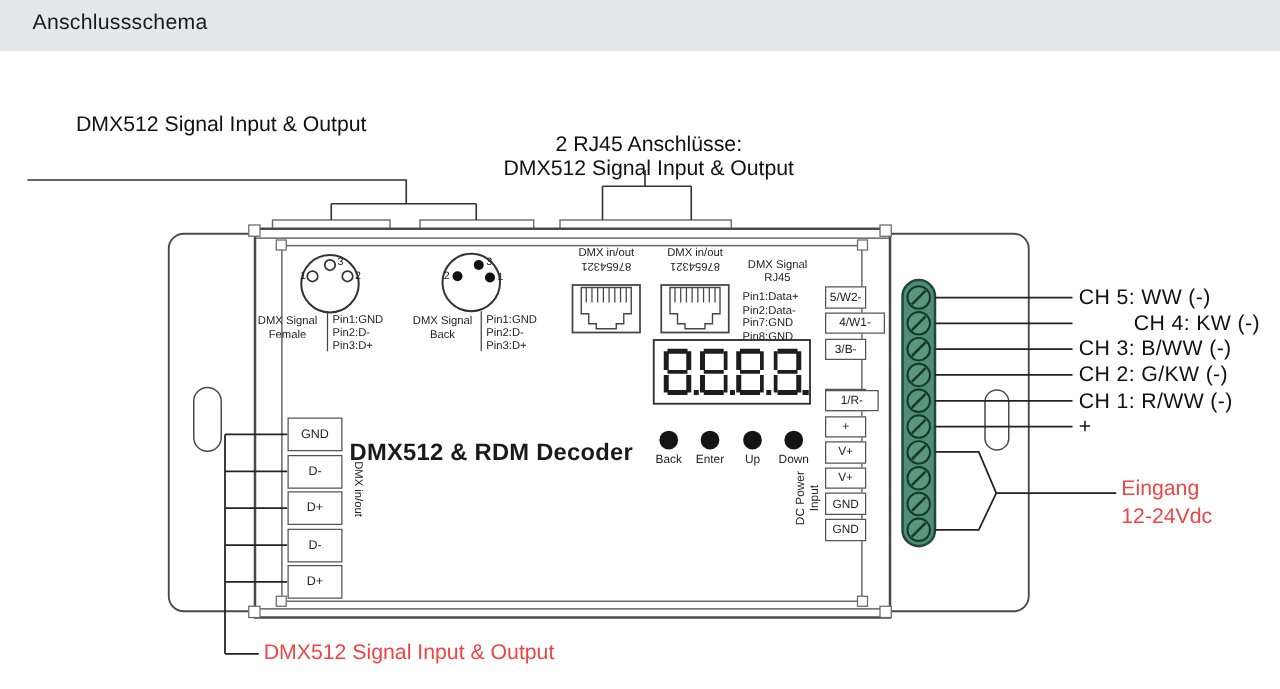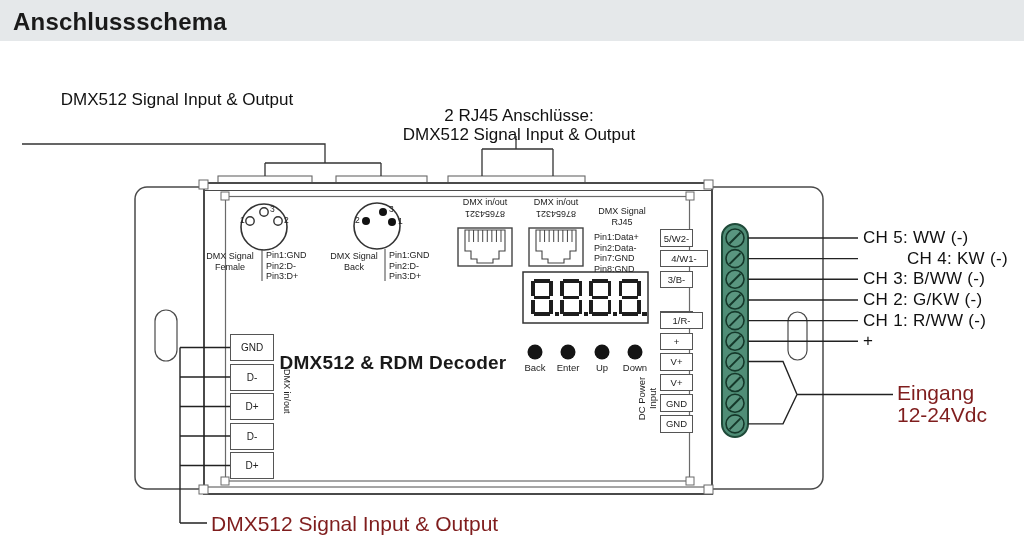--- a/index.html
+++ b/index.html
@@ -3,23 +3,23 @@
 <meta charset="utf-8">
 <style>
   html,body{margin:0;padding:0;}
   body{
     width:1024px;height:551px;position:relative;overflow:hidden;
     background:#ffffff;color:#1a1a1a;
     font-family:"Liberation Sans",sans-serif;
   }
   .abs{position:absolute;}
   .header-bar{left:0;top:0;width:1024px;height:41px;background:#e5e8ea;}
-  .page-title{left:13px;top:8px;font-size:24px;font-weight:bold;letter-spacing:0.2px;}
+  .page-title{left:26px;top:8px;font-size:17px;font-weight:normal;letter-spacing:0.2px;}
   .ann{font-size:17px;line-height:19px;text-align:center;color:#111;}
-  .big-label{font-size:21px;color:#7f1d1d;white-space:nowrap;}
+  .big-label{font-size:17px;color:#ef4444;white-space:nowrap;}
   .ch-label{position:absolute;left:863px;font-size:17px;letter-spacing:0.3px;color:#111;white-space:nowrap;}
   .tiny{font-size:9px;line-height:10.5px;color:#222;white-space:nowrap;}
   .tiny-c{font-size:9px;line-height:10.5px;color:#222;text-align:center;}
   .pin-num{position:absolute;font-size:8.5px;color:#222;}
   .term-box{position:absolute;border:1.2px solid #555;background:#fff;display:flex;align-items:center;justify-content:center;color:#222;box-sizing:border-box;}
   .btn-label{position:absolute;font-size:9.5px;color:#222;text-align:center;width:44px;}
   .rot180{transform:rotate(180deg);}
   .vtext-cw{transform:rotate(90deg);}
   .vtext-ccw{transform:rotate(-90deg);}
   .devname{font-size:19px;font-weight:bold;letter-spacing:0.2px;text-align:center;width:230px;}

